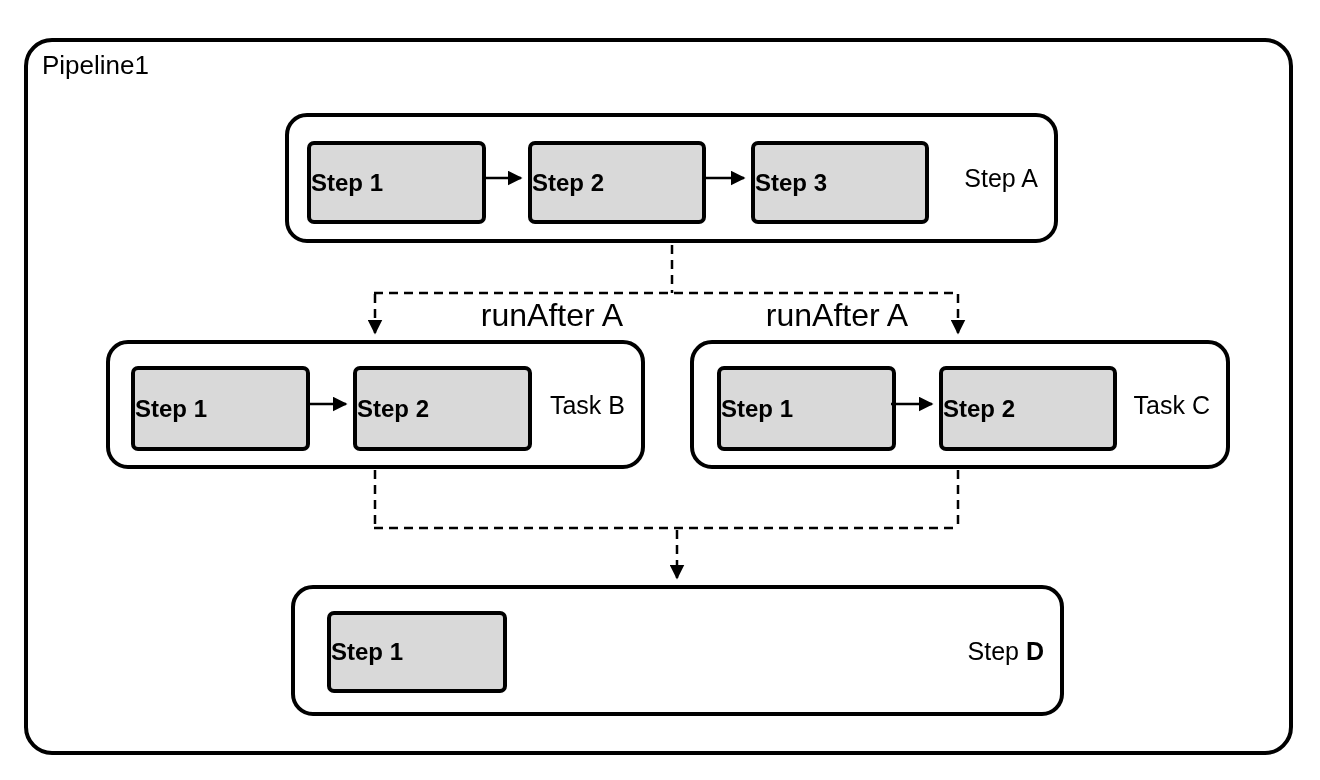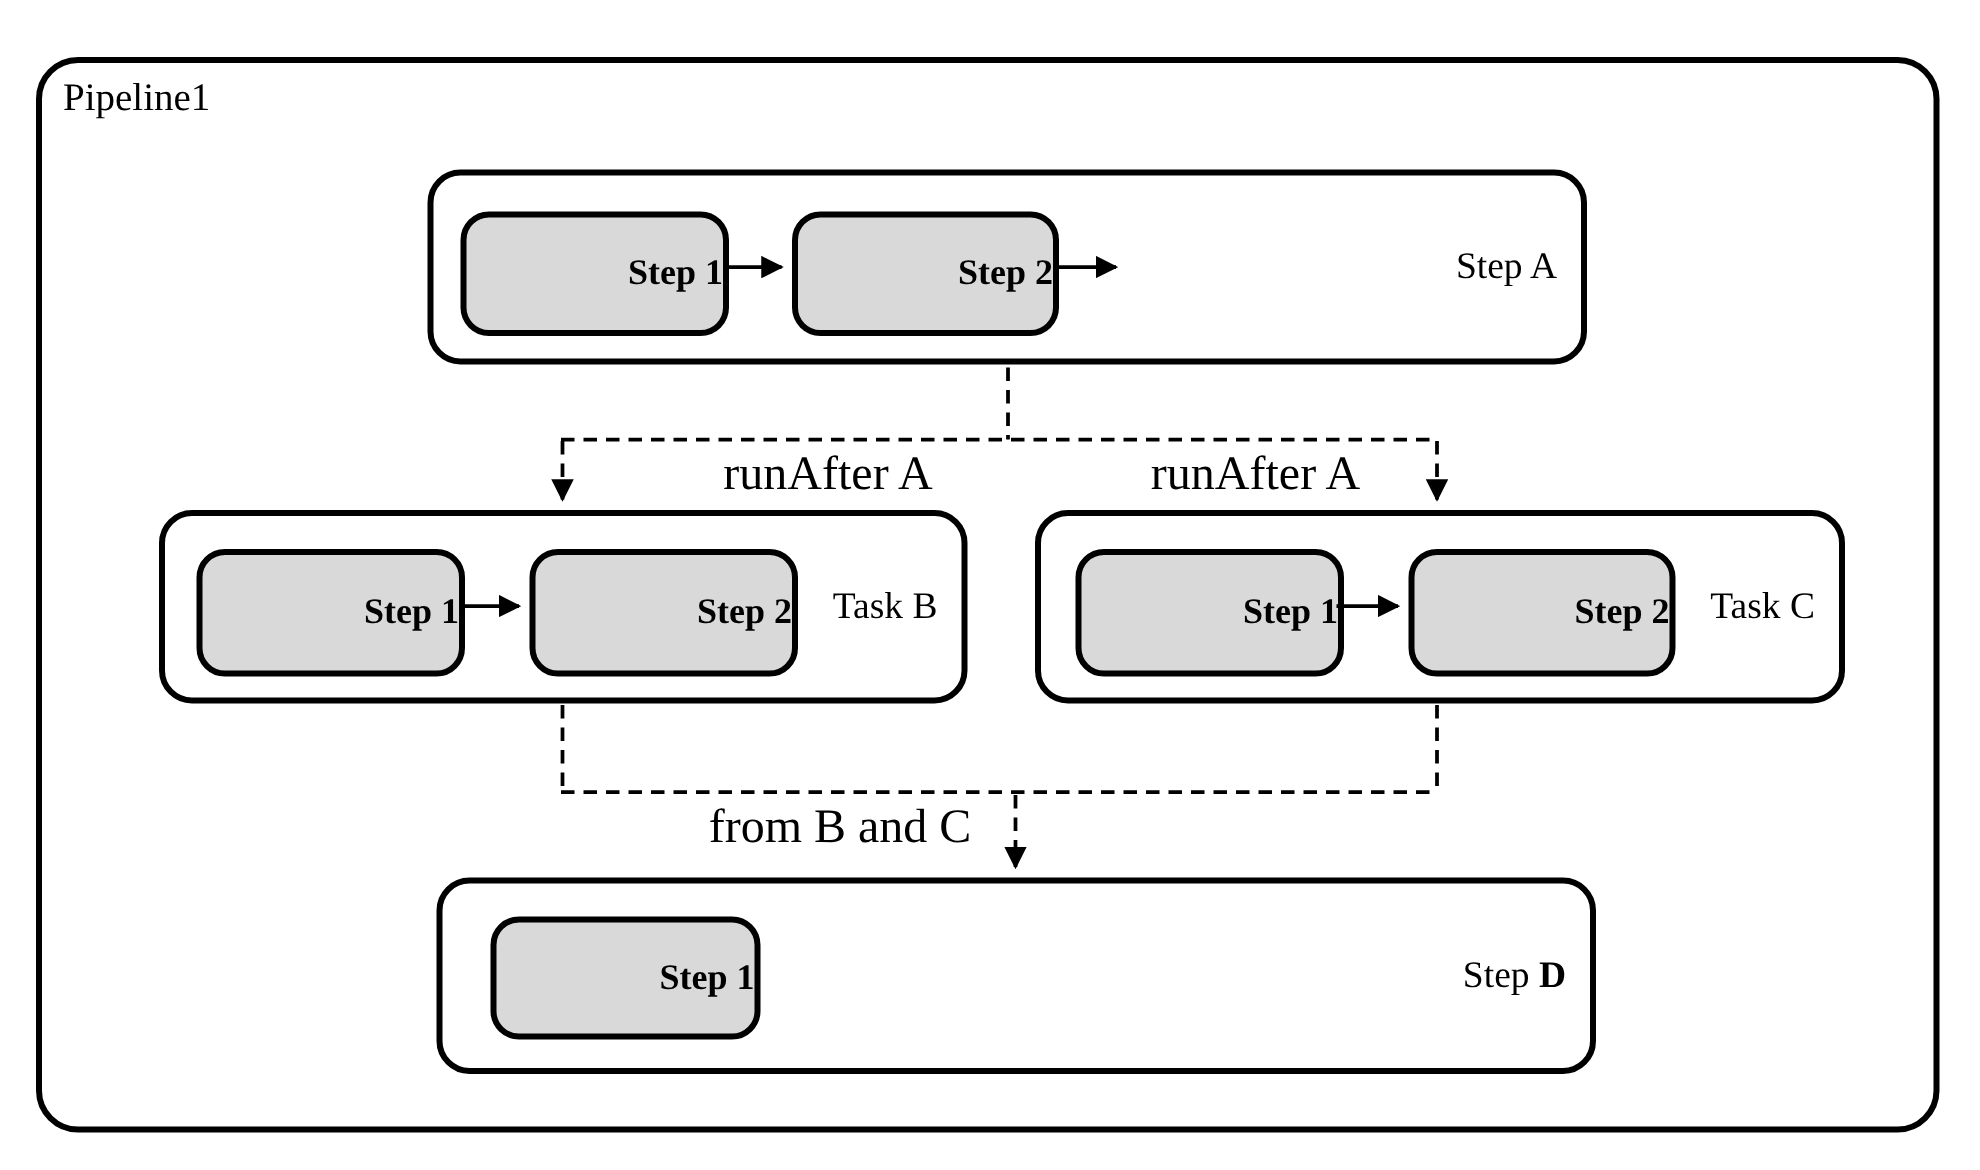--- a/index.html
+++ b/index.html
@@ -5,21 +5,21 @@
   html, body {
     margin: 0;
     padding: 0;
     background: #ffffff;
   }
   .canvas {
     position: relative;
     width: 1320px;
     height: 780px;
     background: var(--bg, #ffffff);
-    font-family: Liberation Serif, serif;
+    font-family: Liberation Sans, sans-serif;
     color: var(--stroke, #000000);
     overflow: hidden;
   }
   .pipeline-box {
     position: absolute;
     left: 24px; top: 38px;
     width: 1269px; height: 717px;
     border: 4px solid var(--stroke, #000000);
     border-radius: 28px;
     box-sizing: border-box;
@@ -38,25 +38,25 @@
     box-sizing: border-box;
   }
   .task-a { left: 285px; top: 113px; width: 773px; height: 130px; }
   .task-b { left: 106px; top: 340px; width: 539px; height: 129px; }
   .task-c { left: 690px; top: 340px; width: 540px; height: 129px; }
   .task-d { left: 291px; top: 585px; width: 773px; height: 131px; }
   .step-box {
     position: absolute;
     background: var(--node-fill, #d9d9d9);
     border: 4px solid var(--stroke, #000000);
-    border-radius: 19px;
+    border-radius: 7px;
     box-sizing: border-box;
     display: flex;
     align-items: center;
-    justify-content: flex-end;
+    justify-content: flex-start;
     font-weight: bold;
     font-size: 24px;
   }
   .task-label {
     position: absolute;
     right: 16px; top: 50%;
     transform: translateY(-50%);
     font-size: 25px;
     white-space: pre;
   }
@@ -84,20 +84,23 @@
 
   <div class="pipeline-box"></div>
   <div class="pipeline-title">Pipeline1</div>
 
   <div class="task-box task-a">
     <div class="step-box" style="left:18px; top:24px; width:179px; height:83px;">
       <span>Step 1</span>
     </div>
     <div class="step-box" style="left:239px; top:24px; width:178px; height:83px;">
       <span>Step 2</span>
+    </div>
+    <div class="step-box" style="left:462px; top:24px; width:178px; height:83px;">
+      <span>Step 3</span>
     </div>
     <div class="task-label"><span>Step A</span><span class="bold-part"></span></div>
   </div>
 
   <div class="task-box task-b">
     <div class="step-box" style="left:21px; top:22px; width:179px; height:85px;">
       <span>Step 1</span>
     </div>
     <div class="step-box" style="left:243px; top:22px; width:179px; height:85px;">
       <span>Step 2</span>
@@ -140,15 +143,14 @@
     <line x1="958" y1="294" x2="958" y2="333" stroke="#000" stroke-width="2.5" stroke-dasharray="9 6" marker-end="url(#arrowhead)"></line>
 
     <line x1="375" y1="470" x2="375" y2="527" stroke="#000" stroke-width="2.5" stroke-dasharray="9 6"></line>
     <line x1="958" y1="470" x2="958" y2="527" stroke="#000" stroke-width="2.5" stroke-dasharray="9 6"></line>
     <line x1="374" y1="528" x2="959" y2="528" stroke="#000" stroke-width="2.5" stroke-dasharray="9 6"></line>
     <line x1="677" y1="530" x2="677" y2="578" stroke="#000" stroke-width="2.5" stroke-dasharray="9 6" marker-end="url(#arrowhead)"></line>
   </svg>
 
   <div class="edge-label edge-label-b">runAfter A</div>
   <div class="edge-label edge-label-c">runAfter A</div>
-  <div class="edge-label edge-label-d">from B and C</div>
 
 </div>
 
 </body></html>

